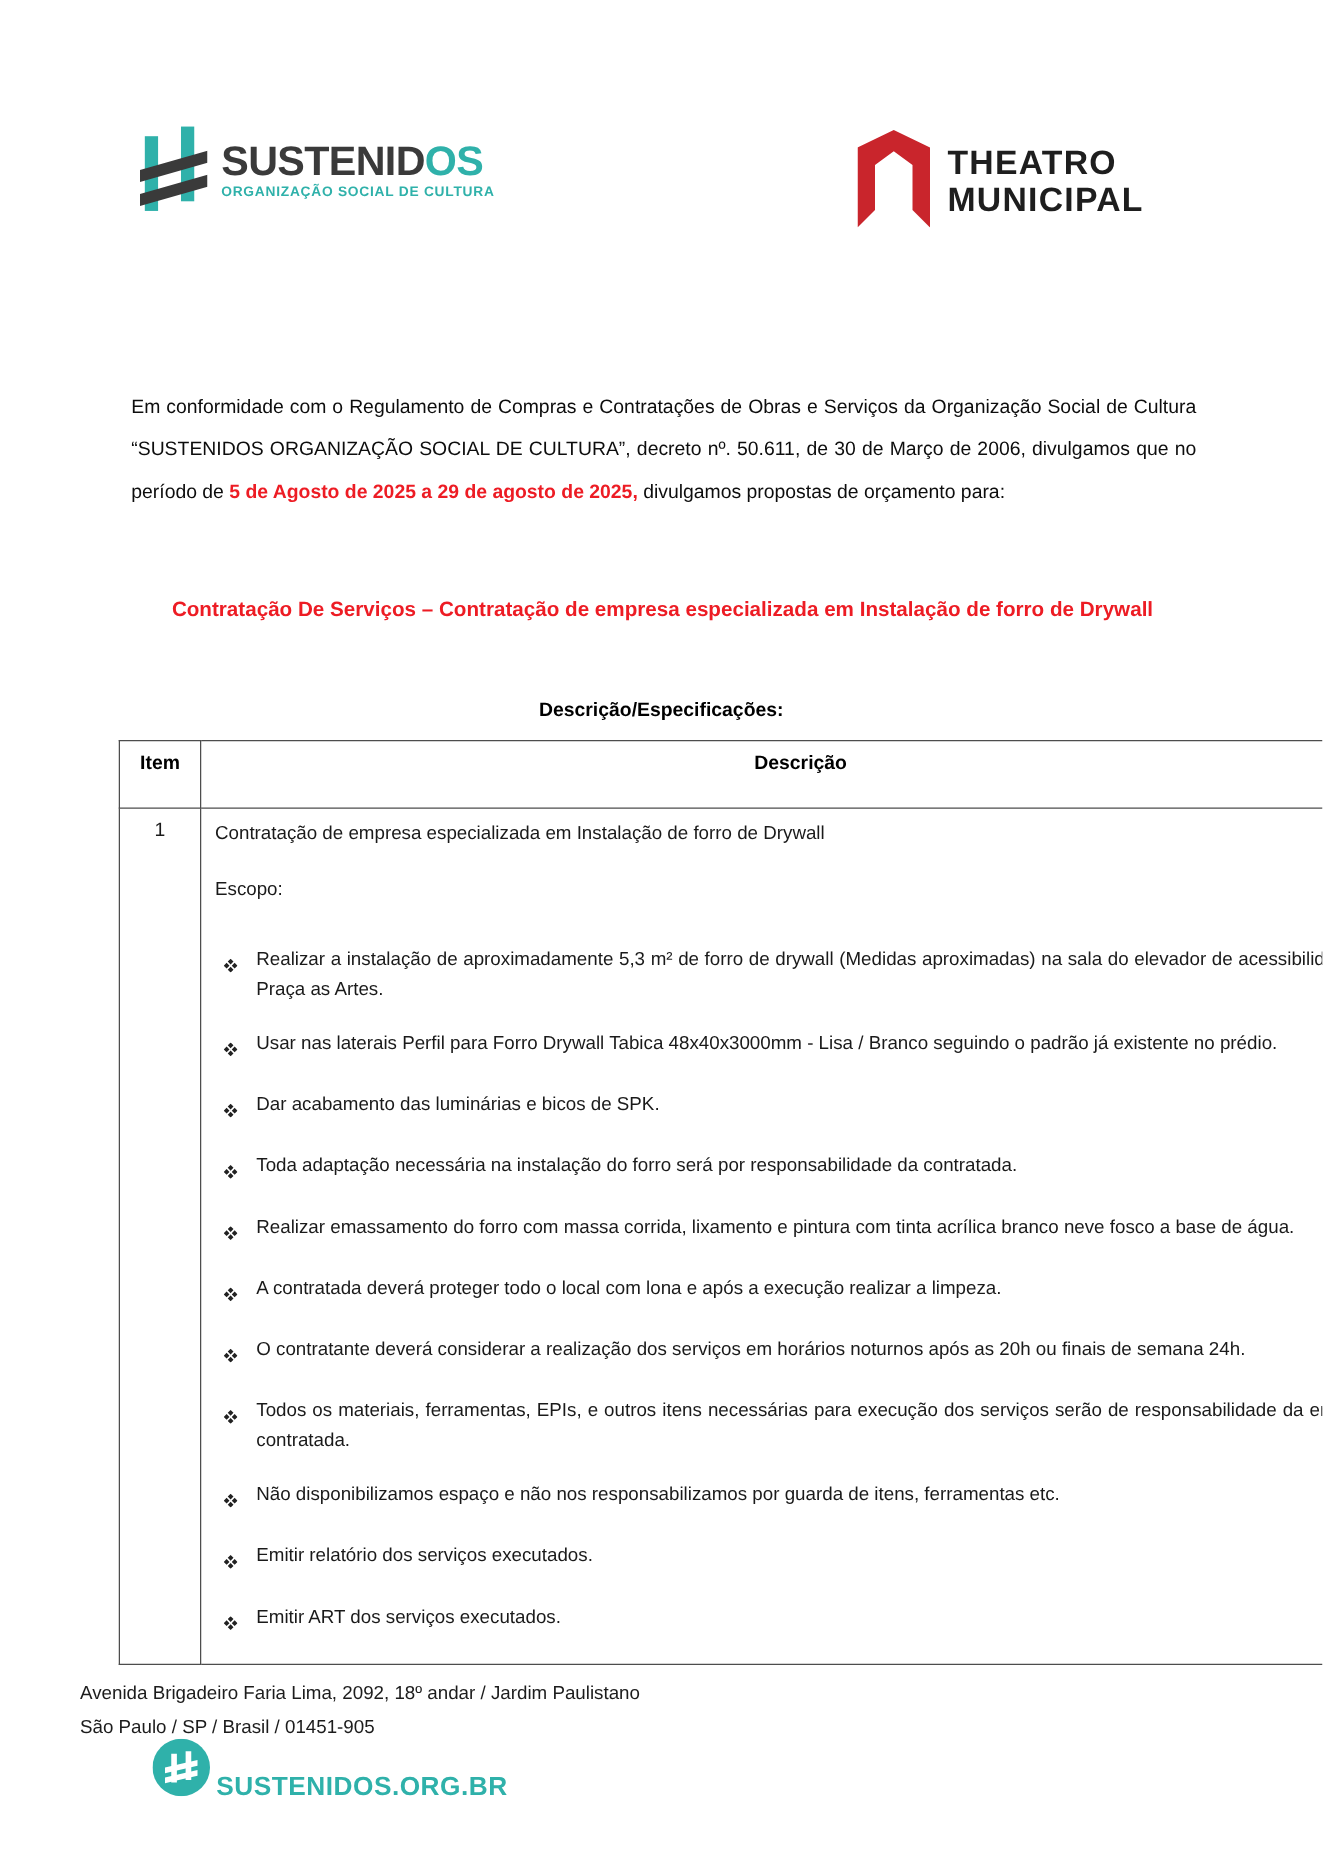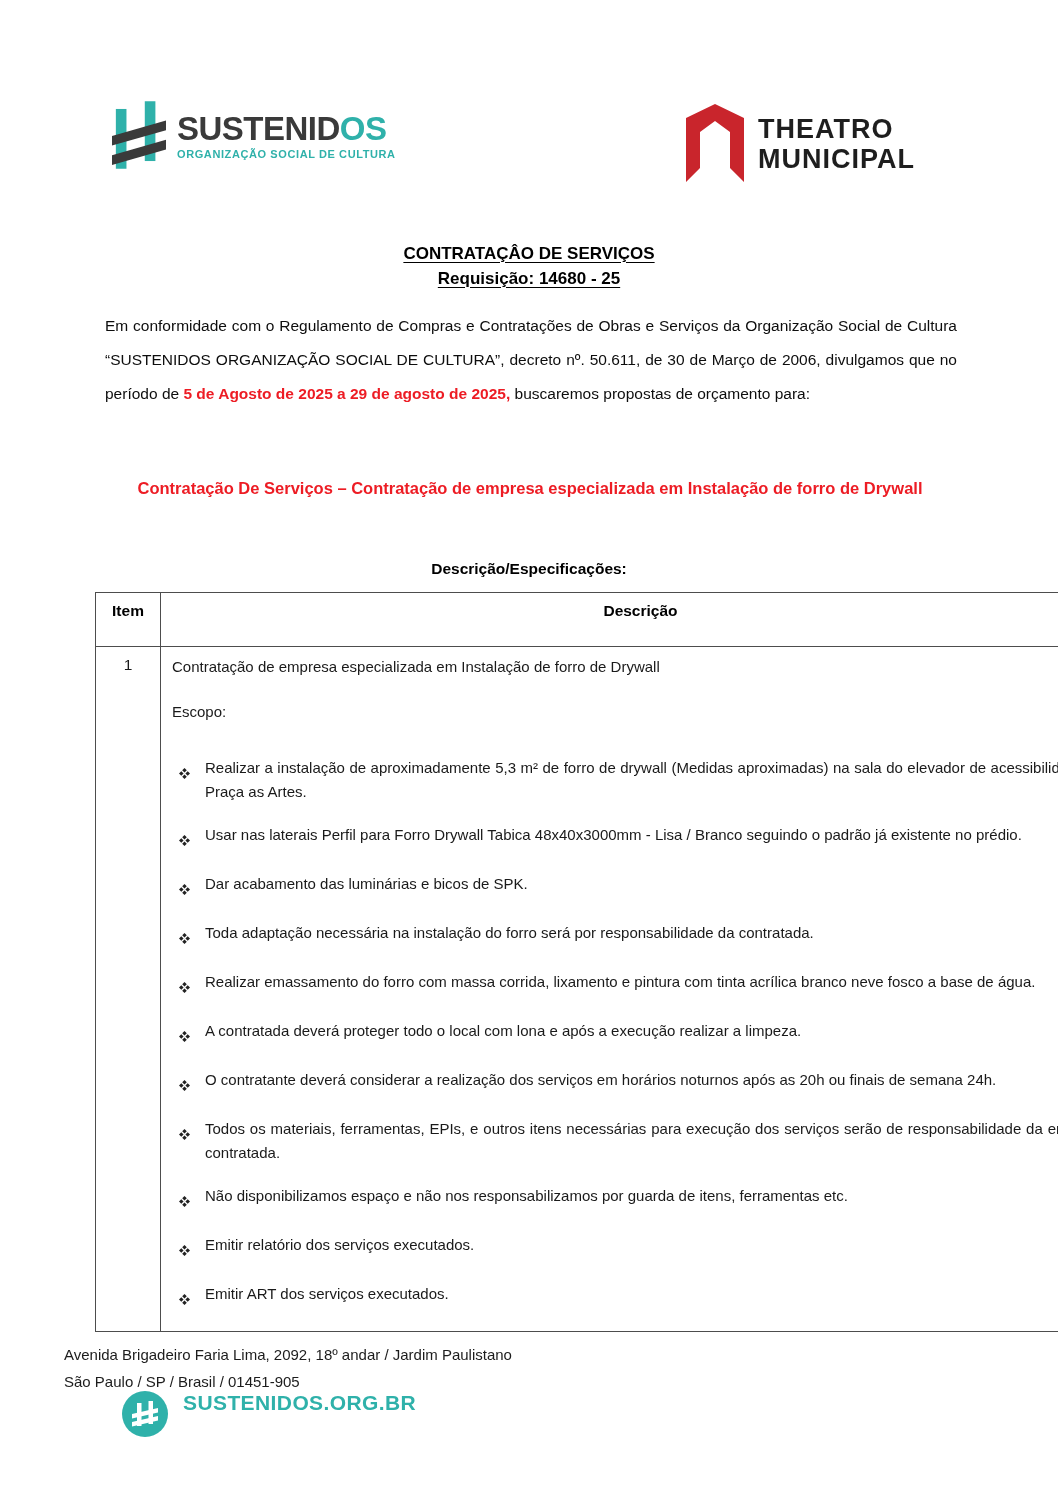--- a/index.html
+++ b/index.html
@@ -59,21 +59,21 @@
   td.item-cell{text-align:center;padding-top:9px;font-size:15px;}
   td.desc-cell{padding:8px 12px 0 11px;}
   .row-title{font-size:15px;line-height:24px;margin-bottom:21px;}
   .scope{font-size:15px;line-height:24px;margin-bottom:32px;}
   ul.bullets{list-style:none;margin:0;padding:0 2px 0 7px;}
   ul.bullets li{display:flex;gap:15px;margin-bottom:19px;font-size:15px;line-height:24px;}
   ul.bullets .b-icon{flex:0 0 auto;margin-top:6px;}
   ul.bullets .b-text{text-align:justify;flex:1 1 auto;}
   
   .addr{position:absolute;left:64px;top:1341px;font-size:15px;line-height:27px;color:#1c1c1c;}
-  .footer-logo{position:absolute;left:122px;top:1391px;display:flex;align-items:flex-start;gap:15px;}
+  .footer-logo{position:absolute;left:122px;top:1391px;display:flex;align-items:flex-end;gap:5px;}
   .footer-site{font-size:21px;font-weight:bold;color:var(--teal);letter-spacing:.4px;}
 </style>
 </head>
 <body>
 
 <div class="page">
 
   <div class="sustenidos">
     <span>
       <svg width="54" height="78" viewBox="0 0 56 78" aria-hidden="true">
@@ -94,26 +94,22 @@
       <svg width="58" height="80" viewBox="0 0 58 80" aria-hidden="true">
         <path d="M0,16 L29,2 L58,16 L58,80 L44,66 L44,30 L29,19 L14,30 L14,66 L0,80 Z" fill="#c9252c"></path>
       </svg>
     </span>
     <span class="t-text">
       <div>THEATRO</div>
       <div>MUNICIPAL</div>
     </span>
   </div>
 
-  <div class="title-block">
-    <div class="u">CONTRATAÇÂO DE SERVIÇOS</div>
-    <div class="u">Requisição: 14680 - 25</div>
-  </div>
-
-  <p class="intro"><span>Em conformidade com o Regulamento de Compras e Contratações de Obras e Serviços da Organização Social de Cultura “SUSTENIDOS ORGANIZAÇÃO SOCIAL DE CULTURA”, decreto nº. 50.611, de 30 de Março de 2006, divulgamos que no período de </span><span class="red">5 de Agosto de 2025 a 29 de agosto de 2025,</span><span> buscaremos propostas de orçamento para:</span></p>
+
+  <p class="intro"><span>Em conformidade com o Regulamento de Compras e Contratações de Obras e Serviços da Organização Social de Cultura “SUSTENIDOS ORGANIZAÇÃO SOCIAL DE CULTURA”, decreto nº. 50.611, de 30 de Março de 2006, divulgamos que no período de </span><span class="red">5 de Agosto de 2025 a 29 de agosto de 2025,</span><span> divulgamos propostas de orçamento para:</span></p>
 
   <div class="subject">Contratação De Serviços – Contratação de empresa especializada em Instalação de forro de Drywall</div>
 
   <div class="spec-label">Descrição/Especificações:</div>
 
   <table class="spec">
     <colgroup>
         <col class="item-col">
         <col>
       </colgroup>

